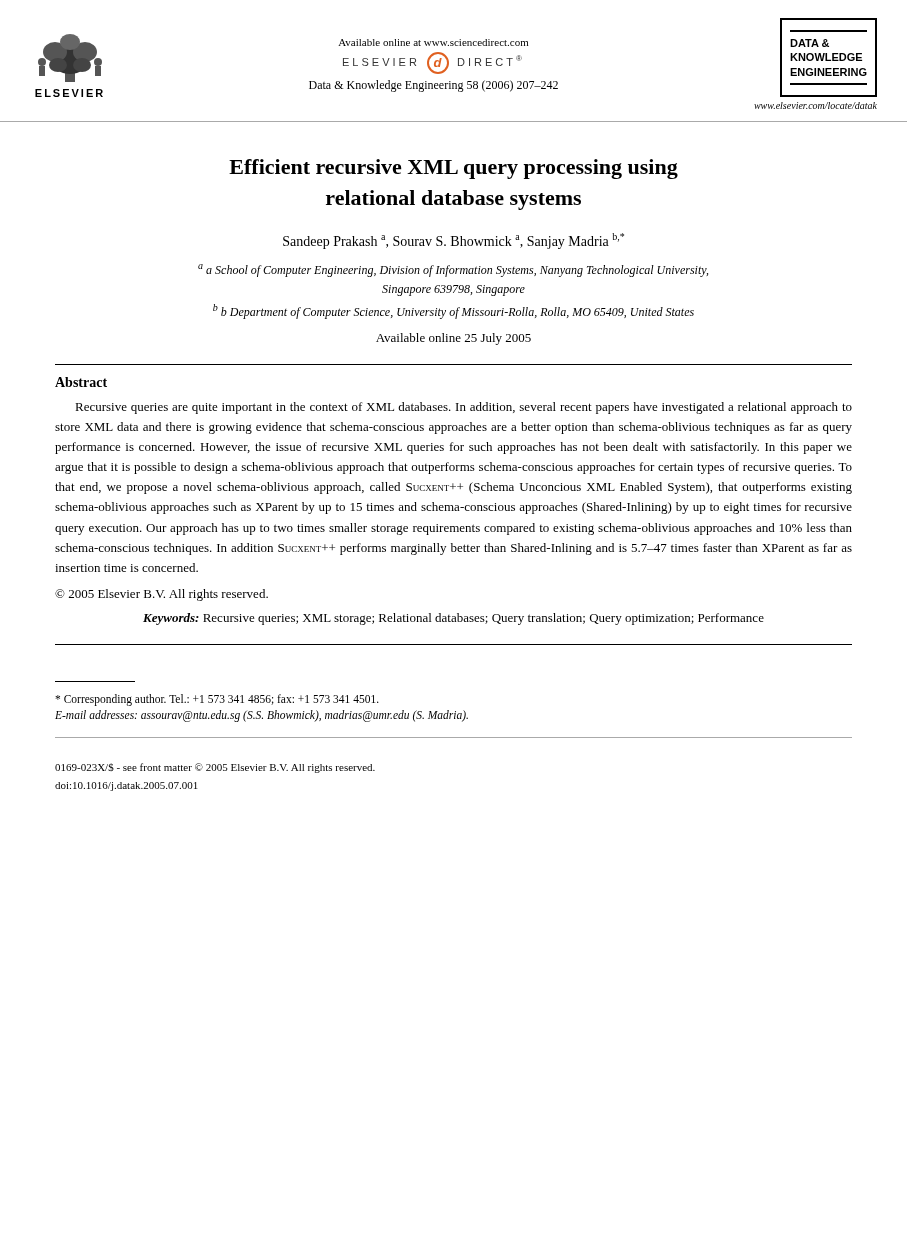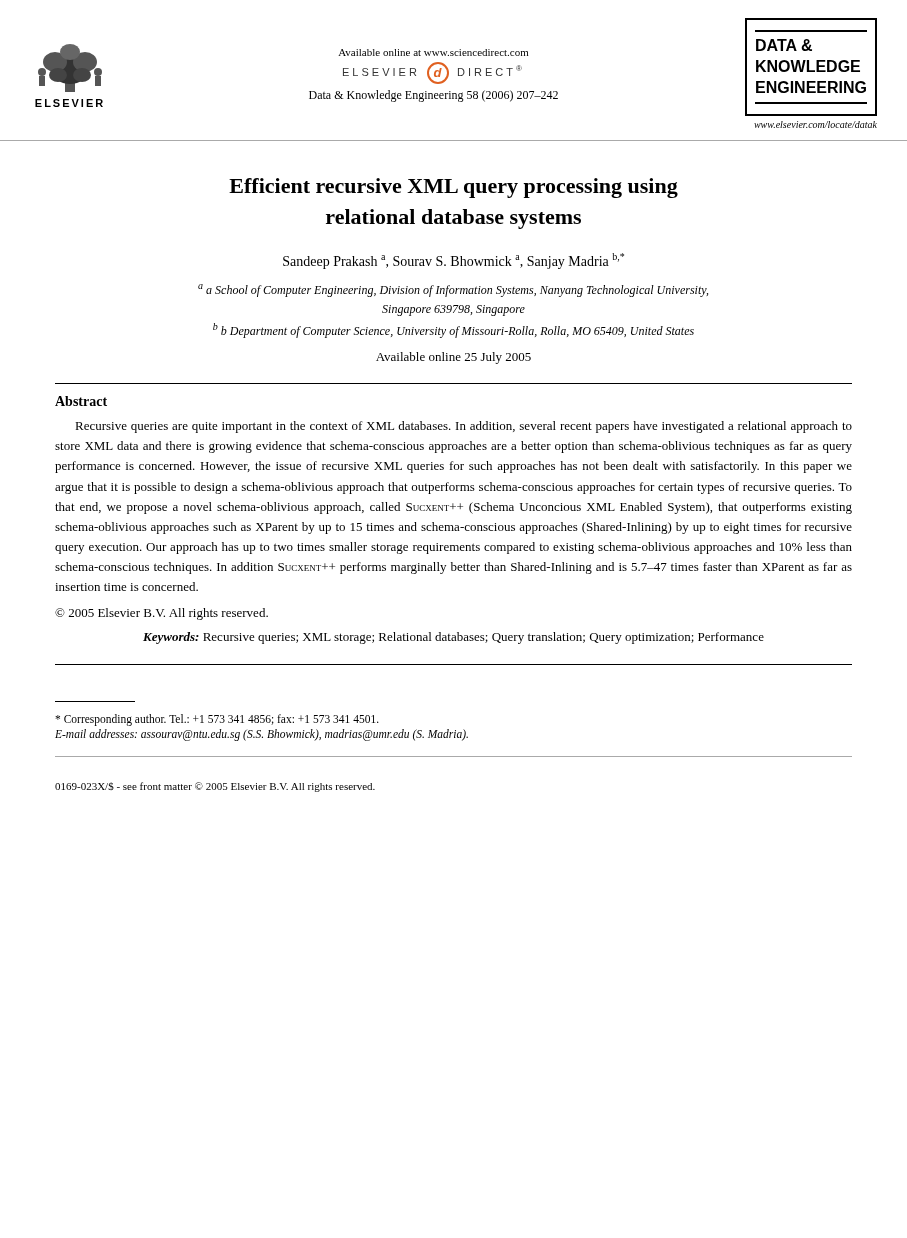--- a/index.html
+++ b/index.html
@@ -65,21 +65,21 @@
       margin-top: 4px;
     }
     .header-right {
       width: 160px;
       text-align: right;
     }
     .dke-box {
       border: 2px solid #000;
       padding: 6px 8px;
       font-family: Arial, sans-serif;
-      font-size: 16px;
+      font-size: 11px;
       font-weight: bold;
       line-height: 1.3;
       display: inline-block;
       text-align: left;
     }
     .dke-box-line {
       width: 100%;
       height: 2px;
       background: #000;
       margin: 4px 0;
@@ -301,16 +301,17 @@
     <hr class="divider" style="margin-top:16px;">
 
     <div class="footnotes-section">
       <div class="footnote-divider"></div>
       <div class="footnote-line">* Corresponding author. Tel.: +1 573 341 4856; fax: +1 573 341 4501.</div>
       <div class="footnote-email">E-mail addresses: assourav@ntu.edu.sg (S.S. Bhowmick), madrias@umr.edu (S. Madria).</div>
     </div>
 
     <div class="footer-ids">
       <div class="footer-id-line">0169-023X/$ - see front matter  © 2005 Elsevier B.V. All rights reserved.</div>
+      <div class="footer-id-line">doi:10.1016/j.datak.2005.07.001</div>
     </div>
 
   </div>
 </div>
 
 </body></html>

